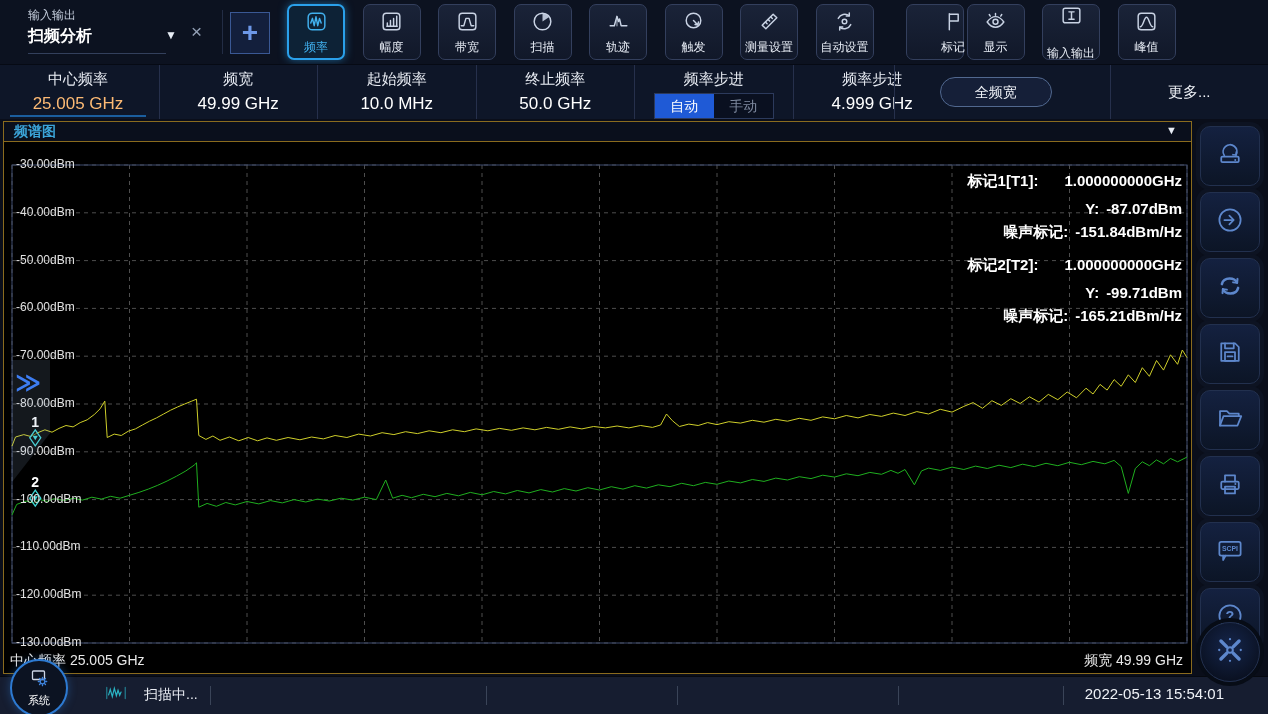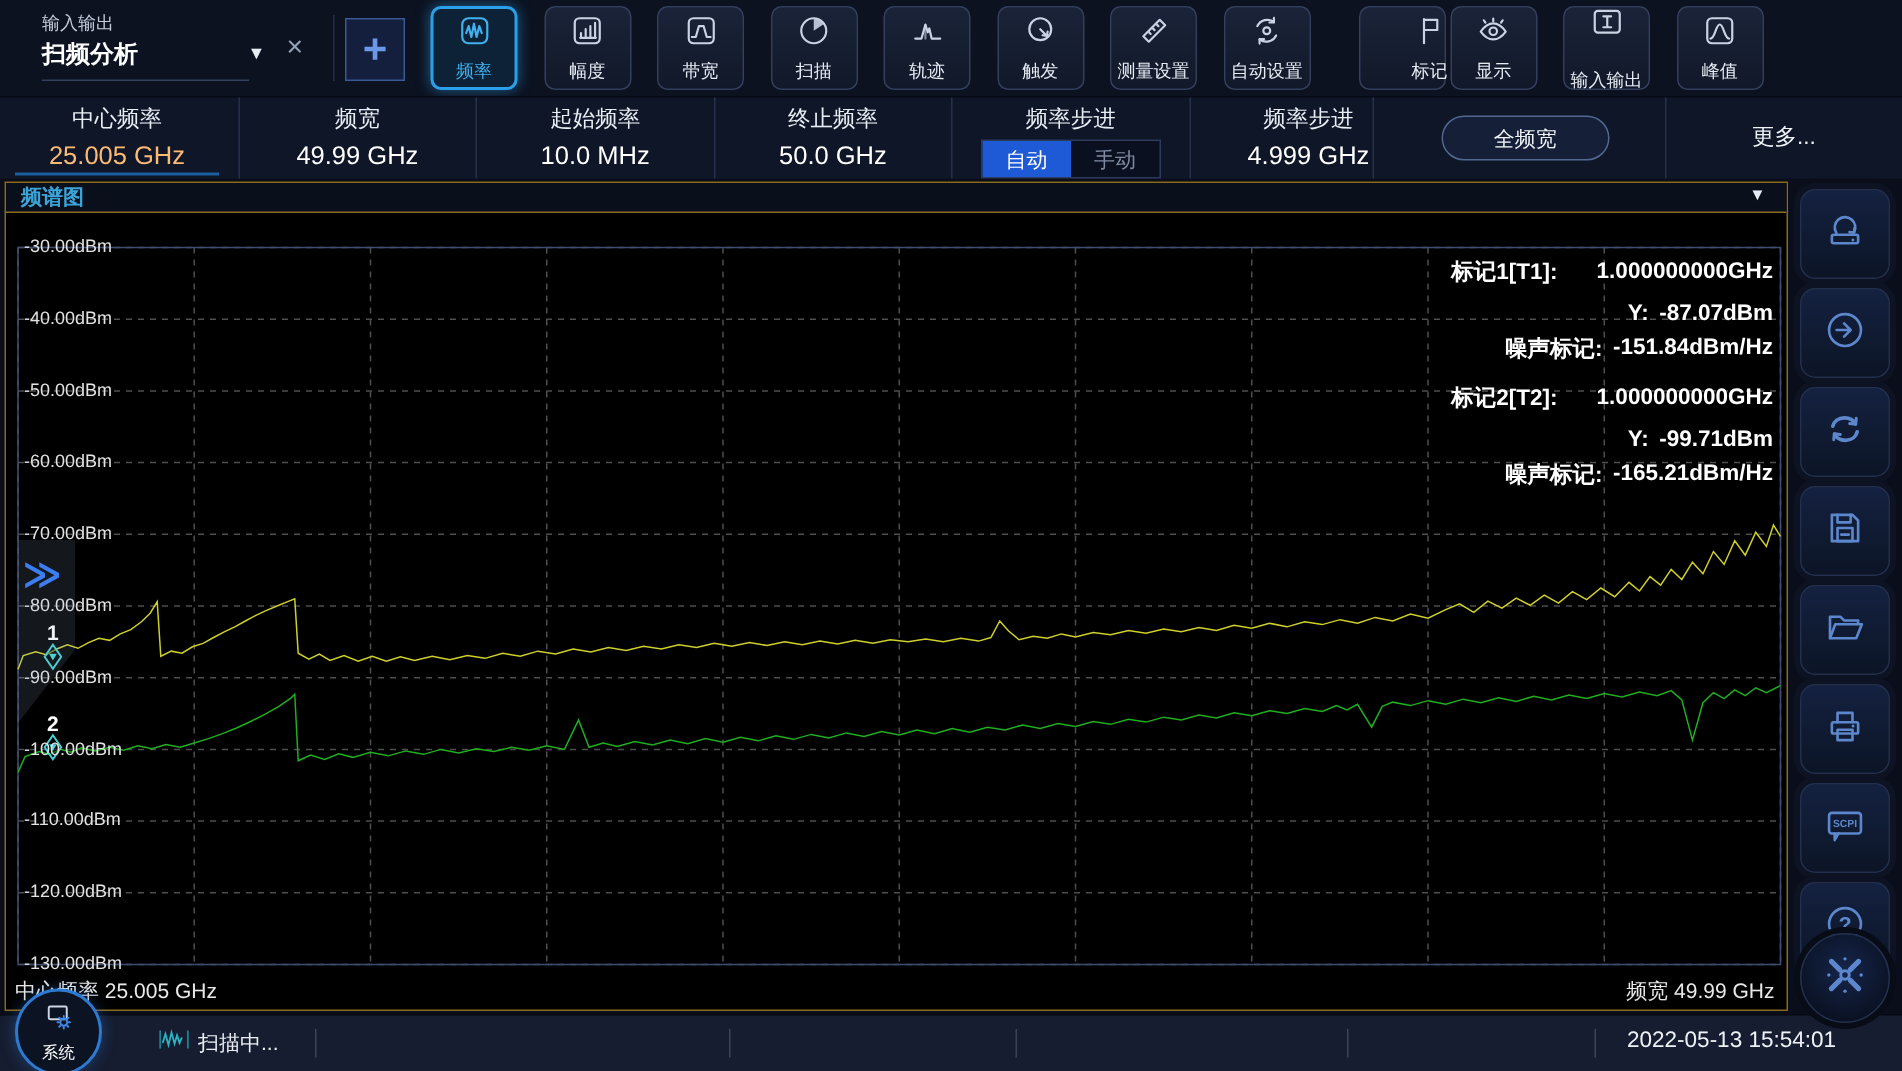--- a/index.html
+++ b/index.html
@@ -56,21 +56,21 @@
     background:linear-gradient(180deg,#142140 0%,#0c1526 100%);border:1px solid #22304e;
     box-shadow:0 0 0 4px #0d1322;display:flex;align-items:center;justify-content:center;color:#5d87cc;cursor:pointer;}
   .sbtn.round{border-radius:50%;background:radial-gradient(circle at 50% 40%,#15254a 0%,#0a1122 75%);
     box-shadow:0 0 0 4px #070c16;z-index:6;}
   
   .statusbar{position:absolute;left:0;bottom:0;width:1268px;height:37px;background:#161d30;border-top:1px solid #060910;}
   .sysbtn{position:absolute;left:10px;top:659px;width:58px;height:58px;border-radius:50%;background:#0c1322;
     border:2px solid #2d7ad2;box-shadow:0 0 10px rgba(45,122,210,.4);box-sizing:border-box;
     display:flex;flex-direction:column;align-items:center;justify-content:center;z-index:7;cursor:pointer;}
   .sysbtn .syslabel{font-size:11px;color:#fff;margin-top:1px;}
-  .sweepwrap{position:absolute;left:104px;top:8px;display:flex;align-items:center;gap:4px;}
+  .sweepwrap{position:absolute;left:104px;top:8px;display:flex;align-items:center;gap:16px;}
   .sweeptext{font-size:14px;color:#e9ecf2;}
   .sdiv{position:absolute;top:9px;width:1px;height:19px;background:#3a4458;}
   .timestamp{position:absolute;right:44px;top:8px;font-size:15px;color:#eef1f6;}
 </style>
 </head>
 <body>
 
 <div class="topbar">
   <div class="app-ws">输入输出</div>
   <div class="app-mode">扫频分析</div>
@@ -189,21 +189,21 @@
       <div class="plabel">频率步进</div>
       <div class="toggle">
         <div class="topt on">自动</div>
         <div class="topt">手动</div>
       </div>
     </div>
     <div class="pcell" style="left: 792.5px; width: 158.5px;">
       <div class="plabel">频率步进</div>
       <div class="pvalue">4.999 GHz</div>
     </div>
-    <div class="pcell" style="left: 915px; width: 158.5px; padding-left: 44px;"><span class="pill">全频宽</span></div>
+    <div class="pcell" style="left: 894px; width: 158.5px; padding-left: 44px;"><span class="pill">全频宽</span></div>
     <div class="pcell" style="left: 1109.5px; width: 158.5px;">
       <div class="morecell">更多...</div>
     </div>
   </div>
 
 <div class="chart-panel">
   <div class="chart-header">
     <span class="chart-title">频谱图</span>
     <span class="chart-caret">▼</span>
   </div>

